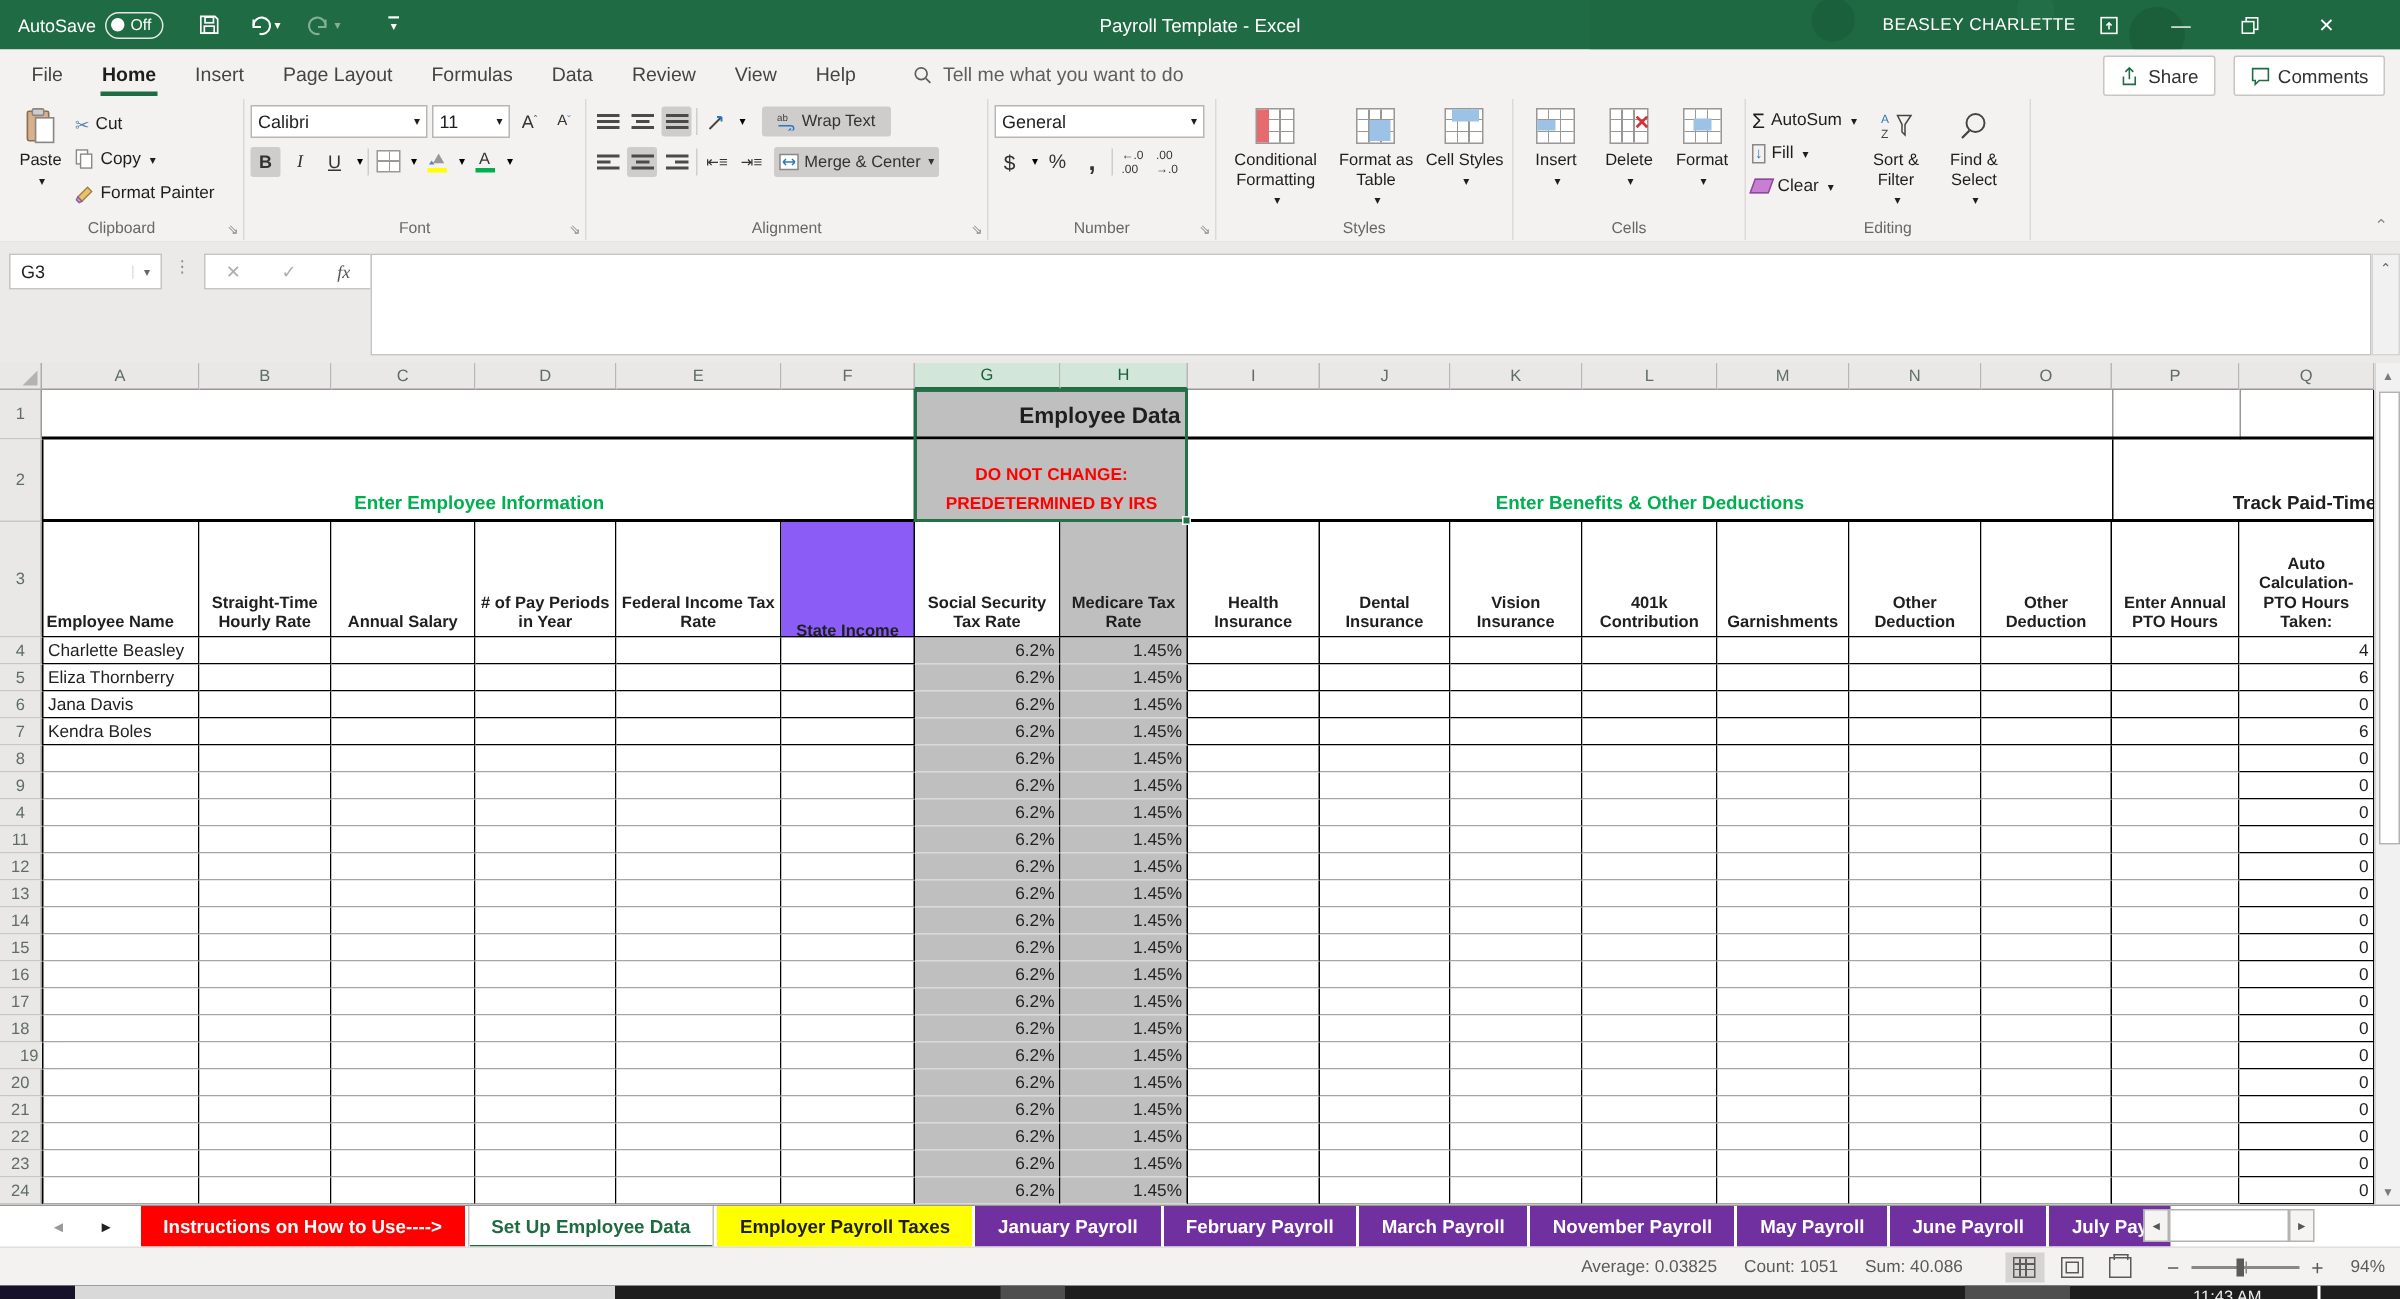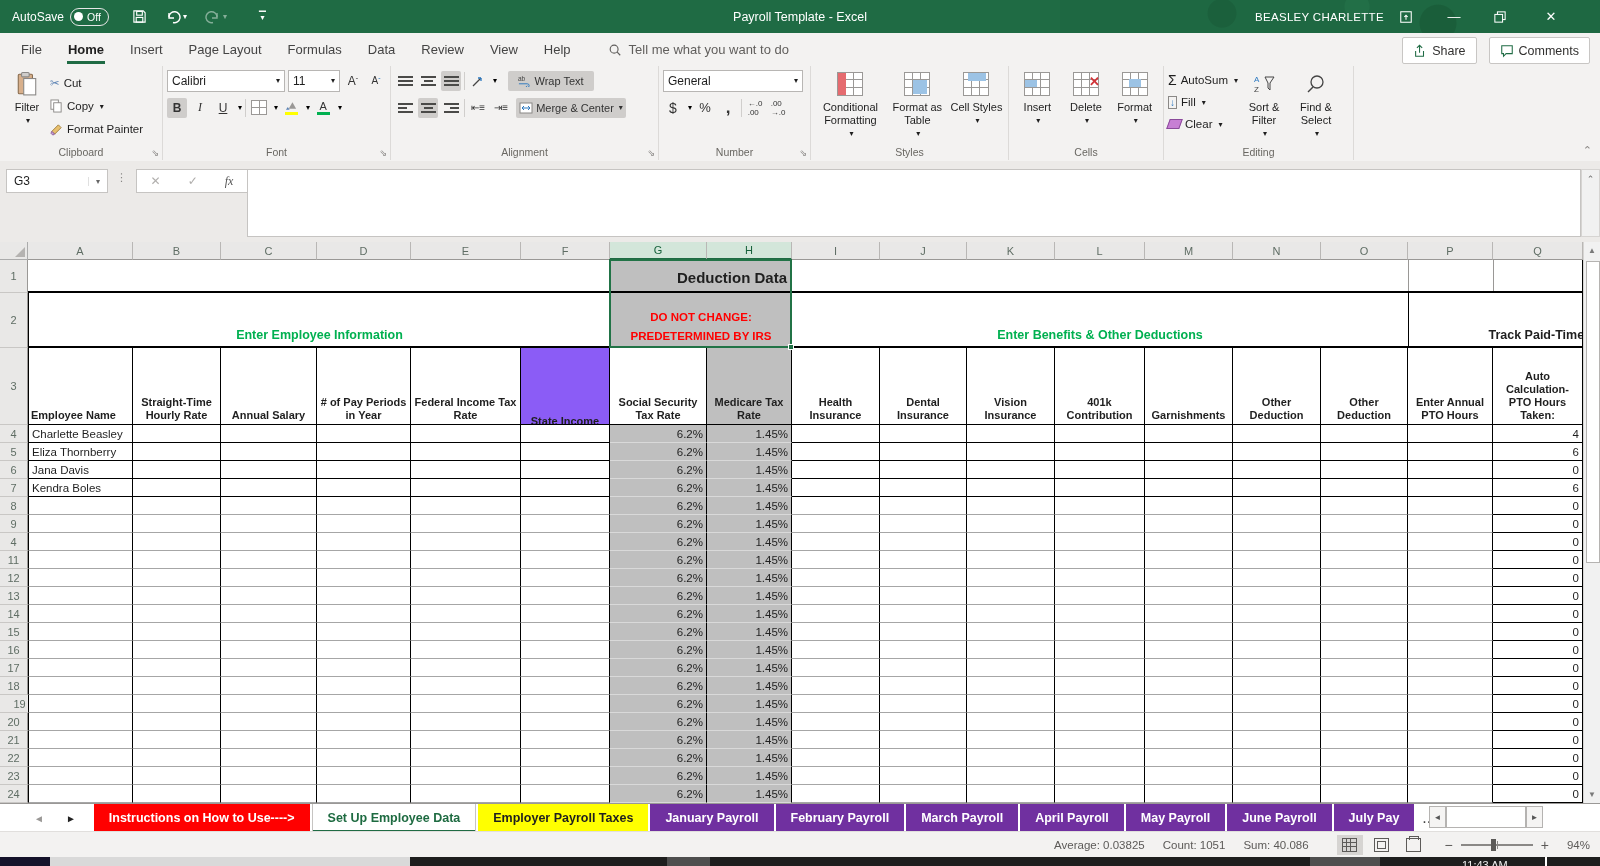--- a/index.html
+++ b/index.html
@@ -226,21 +226,21 @@
     <div class="rgroup" style="width:163px;">
       <div style="display:flex;">
         <div class="bigbtn" style="width:46px;">
           <span class="bicon">
             <svg width="22" height="24" viewBox="0 0 20 22">
                 <rect x="2" y="2" width="13" height="18" rx="1" fill="#d8b08c" stroke="#8a6d4f"></rect>
                 <rect x="5" y="0.5" width="7" height="4" rx="1" fill="#cfcdcb" stroke="#8a8886"></rect>
                 <rect x="7" y="6" width="11" height="15" fill="#fff" stroke="#8a8886"></rect>
               </svg>
           </span>
-          <span>Filter</span>
+          <span>Paste</span>
           <span class="caret">▾</span>
         </div>
         <div style="display:flex;flex-direction:column;gap:1px;padding-top:3px;">
           <div class="ed-row">
               <span style="color:#5c83b4;">✂</span>
               <span>Cut</span>
             </div>
           <div class="ed-row">
             <svg width="13" height="14" viewBox="0 0 14 15">
                 <rect x="1" y="1" width="8" height="10" fill="#fff" stroke="#8a8886"></rect>
@@ -550,21 +550,21 @@
       <div class="rowhdr" style="left: 0px; top: 381px; width: 28px; height: 18px;">15</div>
       <div class="rowhdr" style="left: 0px; top: 399px; width: 28px; height: 18px;">16</div>
       <div class="rowhdr" style="left: 0px; top: 417px; width: 28px; height: 18px;">17</div>
       <div class="rowhdr" style="left: 0px; top: 435px; width: 28px; height: 18px;">18</div>
       <div class="rowhdr" style="left: 0px; top: 453px; width: 40px; height: 18px; text-align: right;">19</div>
       <div class="rowhdr" style="left: 0px; top: 471px; width: 28px; height: 18px;">20</div>
       <div class="rowhdr" style="left: 0px; top: 489px; width: 28px; height: 18px;">21</div>
       <div class="rowhdr" style="left: 0px; top: 507px; width: 28px; height: 18px;">22</div>
       <div class="rowhdr" style="left: 0px; top: 525px; width: 28px; height: 18px;">23</div>
       <div class="rowhdr" style="left: 0px; top: 543px; width: 28px; height: 18px;">24</div>
-      <div class="cell" style="left: 610px; top: 18px; width: 182px; height: 33px; background: rgb(191, 191, 191); border-left: 1px solid rgb(0, 0, 0); border-right: 1px solid rgb(0, 0, 0); border-top: 1px solid rgb(0, 0, 0); display: flex; align-items: center; justify-content: flex-end; padding-right: 4px; font-weight: bold; font-size: 15px;">Deduction Data</div>
+      <div class="cell" style="left: 610px; top: 18px; width: 182px; height: 33px; background: rgb(191, 191, 191); border-left: 1px solid rgb(0, 0, 0); border-right: 1px solid rgb(0, 0, 0); border-top: 1px solid rgb(0, 0, 0); display: flex; align-items: center; justify-content: flex-end; padding-right: 4px; font-weight: bold; font-size: 15px;">Employee Data</div>
       <div style="left: 1408px; top: 18px; width: 1px; height: 33px; background: rgb(154, 152, 150);"></div>
       <div style="left: 1493px; top: 18px; width: 1px; height: 33px; background: rgb(154, 152, 150);"></div>
       <div style="left: 28px; top: 49px; width: 1555px; height: 2px; background: rgb(0, 0, 0);"></div>
       <div class="cell" style="left: 28px; top: 51px; width: 582px; height: 55px; border-left: 1px solid rgb(0, 0, 0); display: flex; align-items: flex-end; justify-content: center; padding-bottom: 6px; color: rgb(0, 176, 80); font-weight: bold; font-size: 12.5px;">Enter Employee Information</div>
       <div class="cell" style="left: 610px; top: 51px; width: 182px; height: 55px; background: rgb(191, 191, 191); border-left: 1px solid rgb(0, 0, 0); border-right: 1px solid rgb(0, 0, 0); display: flex; flex-direction: column; align-items: center; justify-content: flex-end; padding-bottom: 2px; color: rgb(255, 0, 0); font-weight: bold; font-size: 11.5px; line-height: 19px; white-space: nowrap;">
         <div style="position: static;">DO NOT CHANGE:</div>
         <div style="position: static;">PREDETERMINED BY IRS</div>
       </div>
       <div class="cell" style="left: 792px; top: 51px; width: 616px; height: 55px; display: flex; align-items: flex-end; justify-content: center; padding-bottom: 6px; color: rgb(0, 176, 80); font-weight: bold; font-size: 12.5px;">Enter Benefits &amp; Other Deductions</div>
       <div class="cell" style="left: 1408px; top: 51px; width: 190px; height: 55px; border-left: 1px solid rgb(0, 0, 0); display: flex; align-items: flex-end; justify-content: flex-end; padding-bottom: 6px; font-weight: bold; font-size: 12.5px; white-space: nowrap; overflow: hidden;">Track Paid-Time-O</div>
@@ -960,21 +960,21 @@
       <span style="color:#9a9896;">◄</span>
       <span>►</span>
     </div>
     <div id="stabs" style="display:flex;align-items:stretch;">
         <div class="stab" style="background: rgb(255, 0, 0); color: rgb(255, 255, 255);">Instructions on How to Use----&gt;</div>
         <div class="stab active" style="background: rgb(255, 255, 255); color: rgb(30, 107, 65);">Set Up Employee Data</div>
         <div class="stab" style="background: rgb(255, 255, 0); color: rgb(31, 31, 31);">Employer Payroll Taxes</div>
         <div class="stab" style="background: rgb(112, 48, 160); color: rgb(255, 255, 255);">January Payroll</div>
         <div class="stab" style="background: rgb(112, 48, 160); color: rgb(255, 255, 255);">February Payroll</div>
         <div class="stab" style="background: rgb(112, 48, 160); color: rgb(255, 255, 255);">March Payroll</div>
-        <div class="stab" style="background: rgb(112, 48, 160); color: rgb(255, 255, 255);">April Payroll</div>
+        <div class="stab" style="background: rgb(112, 48, 160); color: rgb(255, 255, 255);">November Payroll</div>
         <div class="stab" style="background: rgb(112, 48, 160); color: rgb(255, 255, 255);">May Payroll</div>
         <div class="stab" style="background: rgb(112, 48, 160); color: rgb(255, 255, 255);">June Payroll</div>
         <div class="stab clip" style="background: rgb(112, 48, 160); color: rgb(255, 255, 255);">July Pay</div>
       </div>
     <div class="tab-extra">
       <span>...</span>
       <span class="newsheet">+</span>
       <span style="color:#8a8886;font-size:11px;">⋮</span>
     </div>
   </div>

